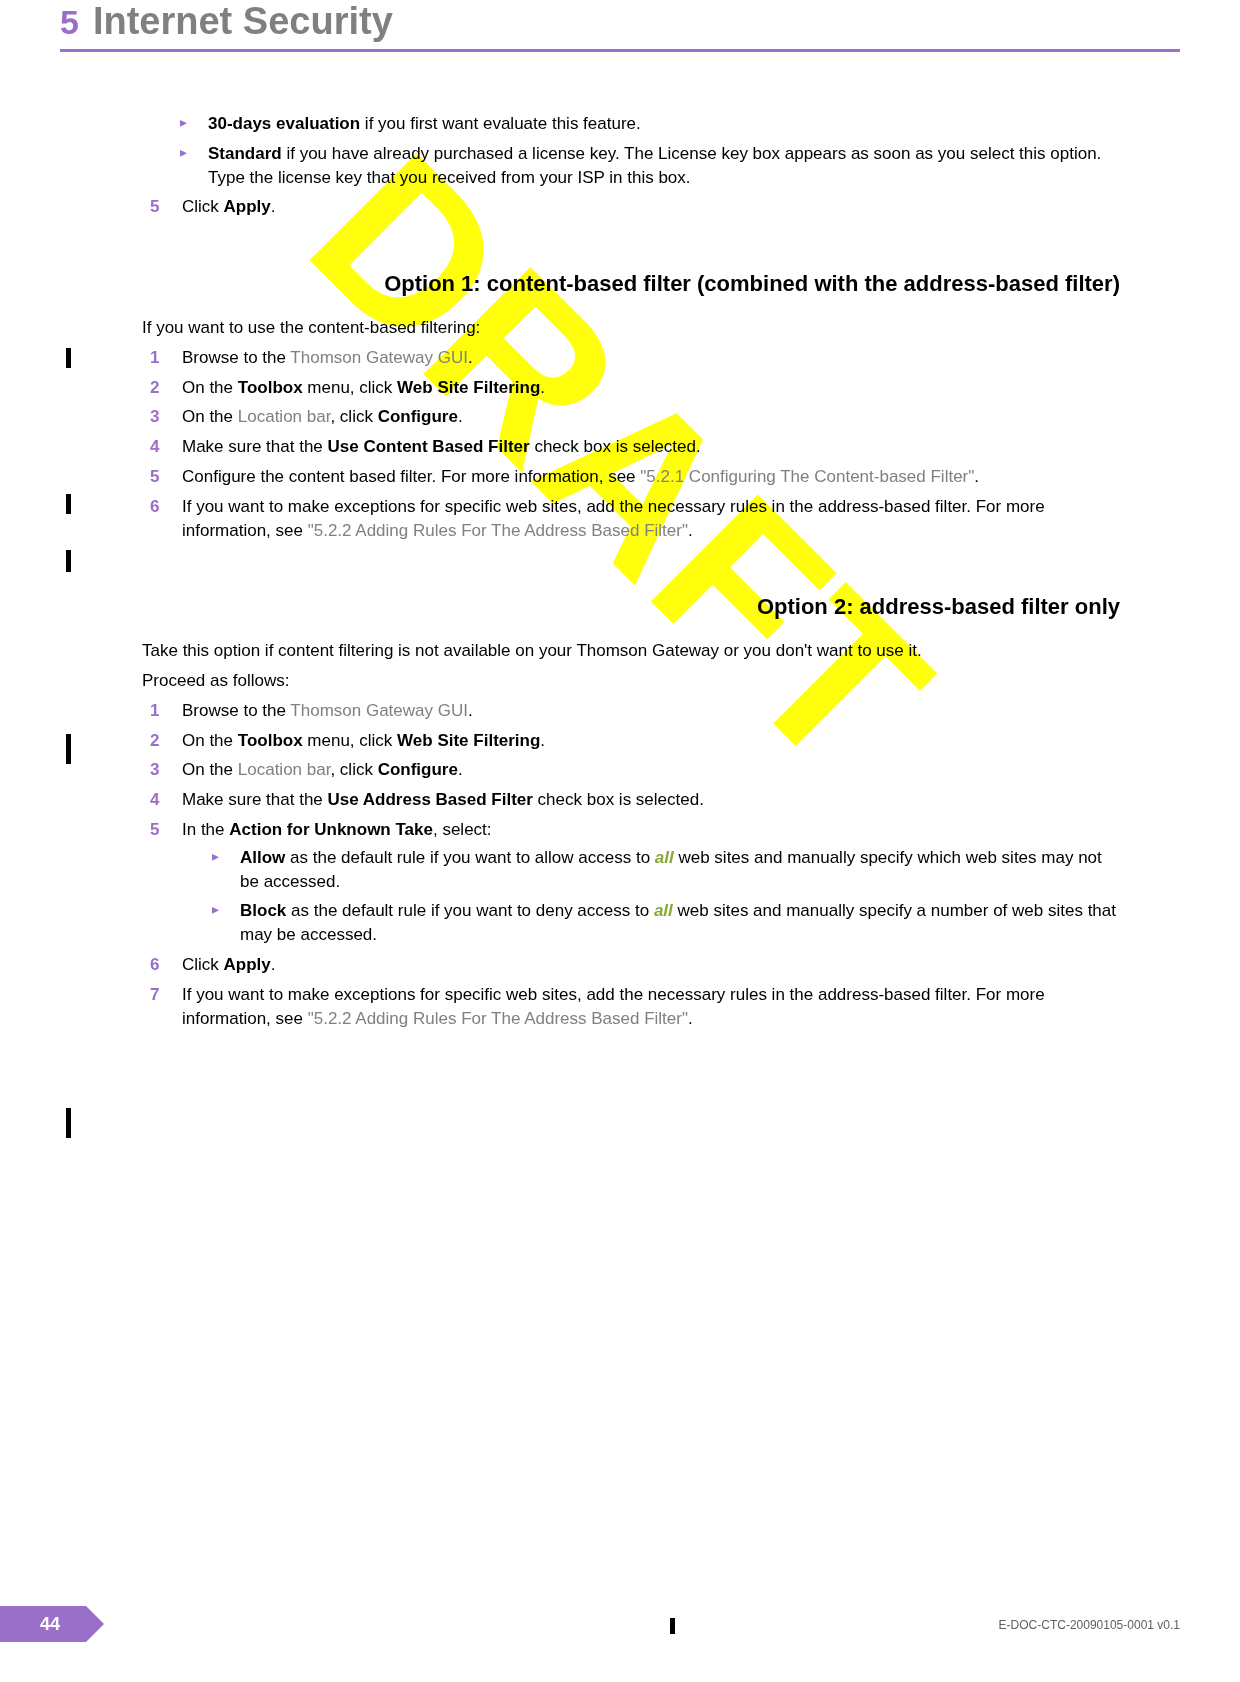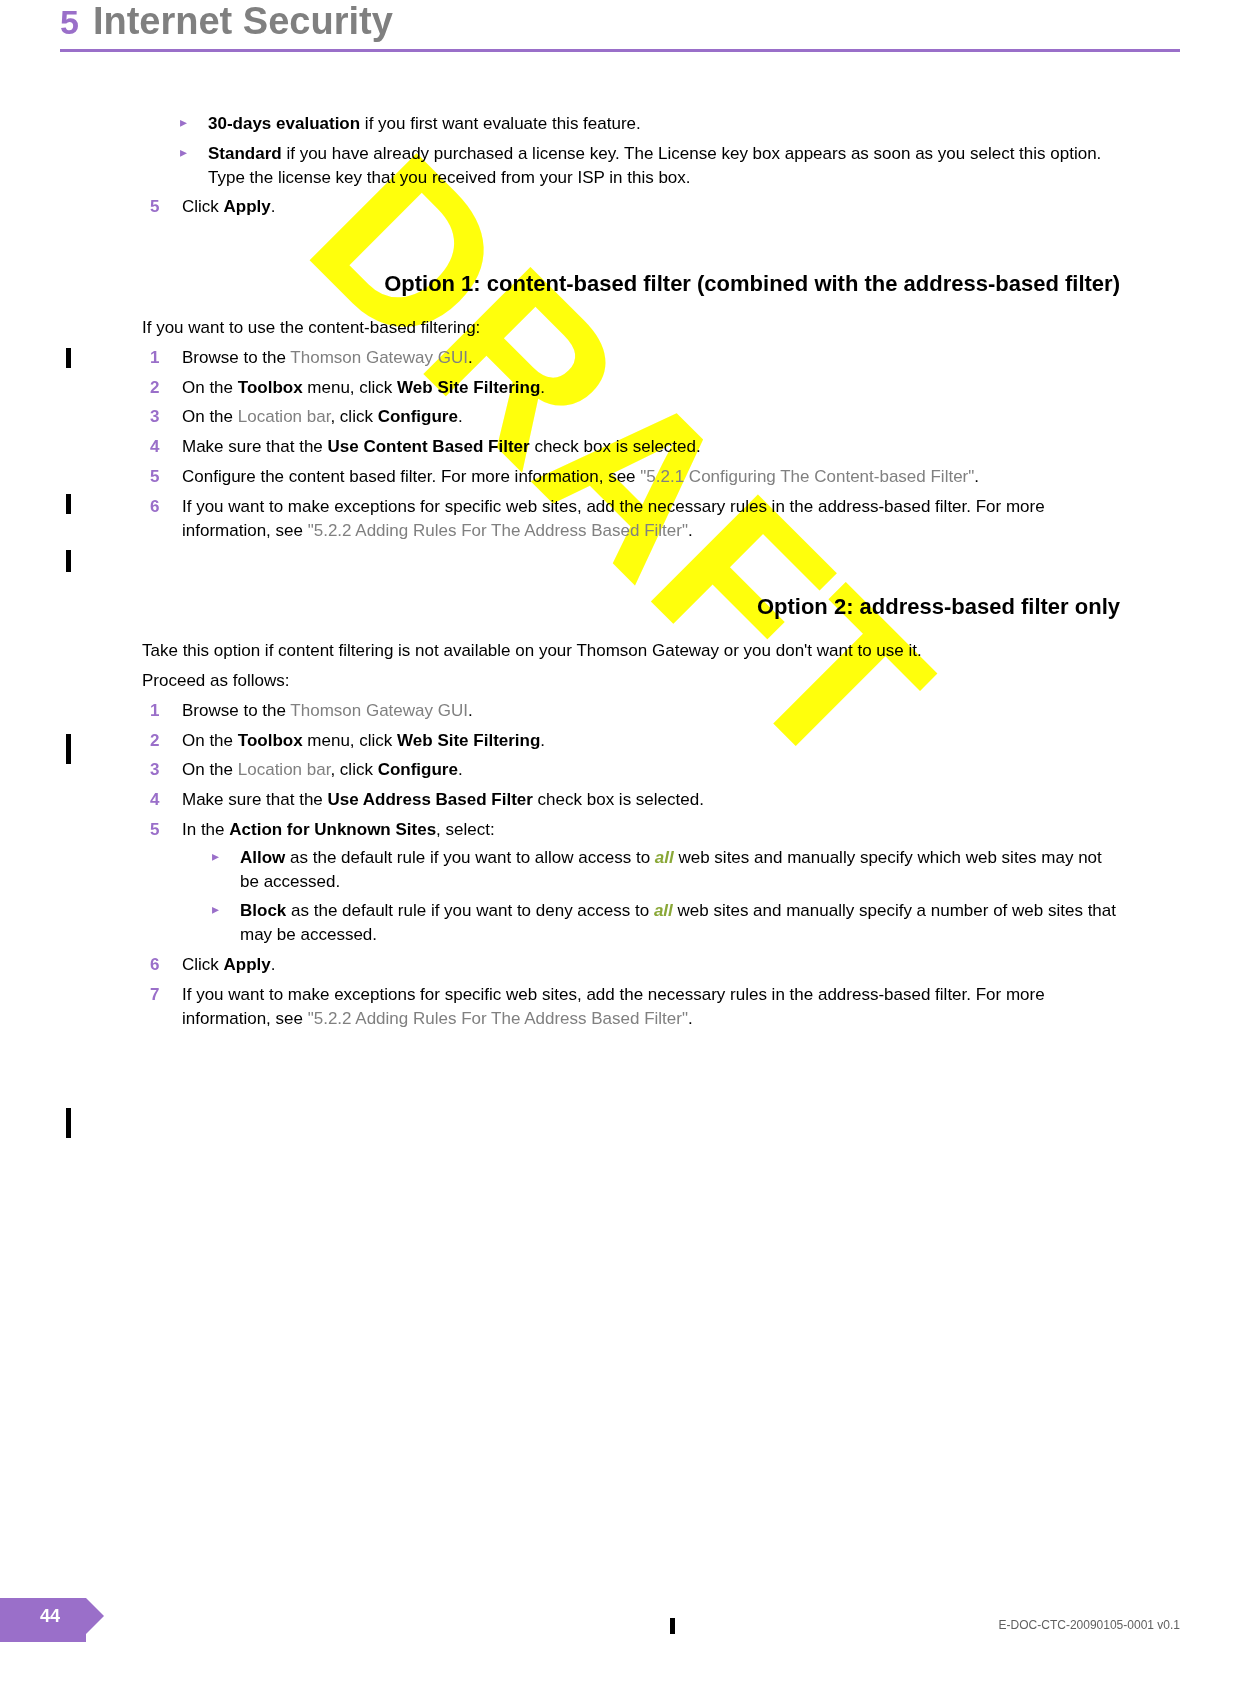--- a/index.html
+++ b/index.html
@@ -116,21 +116,21 @@
     bottom: 40px;
     left: 0;
     right: 0;
     height: 40px;
   }
   .page-badge {
     position: absolute;
     left: 0;
     bottom: 0;
     height: 36px;
-    padding: 0 26px 8px 40px;
+    padding: 0 26px 0 40px;
     background: #9a6fc9;
     color: #fff;
     font-weight: bold;
     font-size: 18px;
     display: flex;
     align-items: center;
   }
   .page-badge::after {
     content: "";
     position: absolute;
@@ -220,21 +220,21 @@
     </ol>
 
     <div class="section-head">Option 2: address-based filter only</div>
     <p class="intro-para">Take this option if content filtering is not available on your Thomson Gateway or you don't want to use it.</p>
     <p class="intro-para">Proceed as follows:</p>
     <ol class="num-list">
       <li><span class="num">1</span><span>Browse to the </span><span class="gray-link">Thomson Gateway GUI</span><span>.</span></li>
       <li><span class="num">2</span><span>On the </span><b>Toolbox</b><span> menu, click </span><b>Web Site Filtering</b><span>.</span></li>
       <li><span class="num">3</span><span>On the </span><span class="gray-link">Location bar</span><span>, click </span><b>Configure</b><span>.</span></li>
       <li><span class="num">4</span><span>Make sure that the </span><b>Use Address Based Filter</b><span> check box is selected.</span></li>
-      <li><span class="num">5</span><span>In the </span><b>Action for Unknown Sites</b><span>, select:</span>
+      <li><span class="num">5</span><span>In the </span><b>Action for Unknown Take</b><span>, select:</span>
         <ul class="sub-bullets">
           <li><b>Allow</b><span> as the default rule if you want to allow access to </span><span class="green-em">all</span><span> web sites and manually specify which web sites may not be accessed.</span></li>
           <li><b>Block</b><span> as the default rule if you want to deny access to </span><span class="green-em">all</span><span> web sites and manually specify a number of web sites that may be accessed.</span></li>
         </ul>
       </li>
       <li><span class="num">6</span><span>Click </span><b>Apply</b><span>.</span></li>
       <li><span class="num">7</span><span>If you want to make exceptions for specific web sites, add the necessary rules in the address-based filter. For more information, see </span><span class="gray-link">"5.2.2 Adding Rules For The Address Based Filter"</span><span>.</span></li>
     </ol>
 
   </div>

